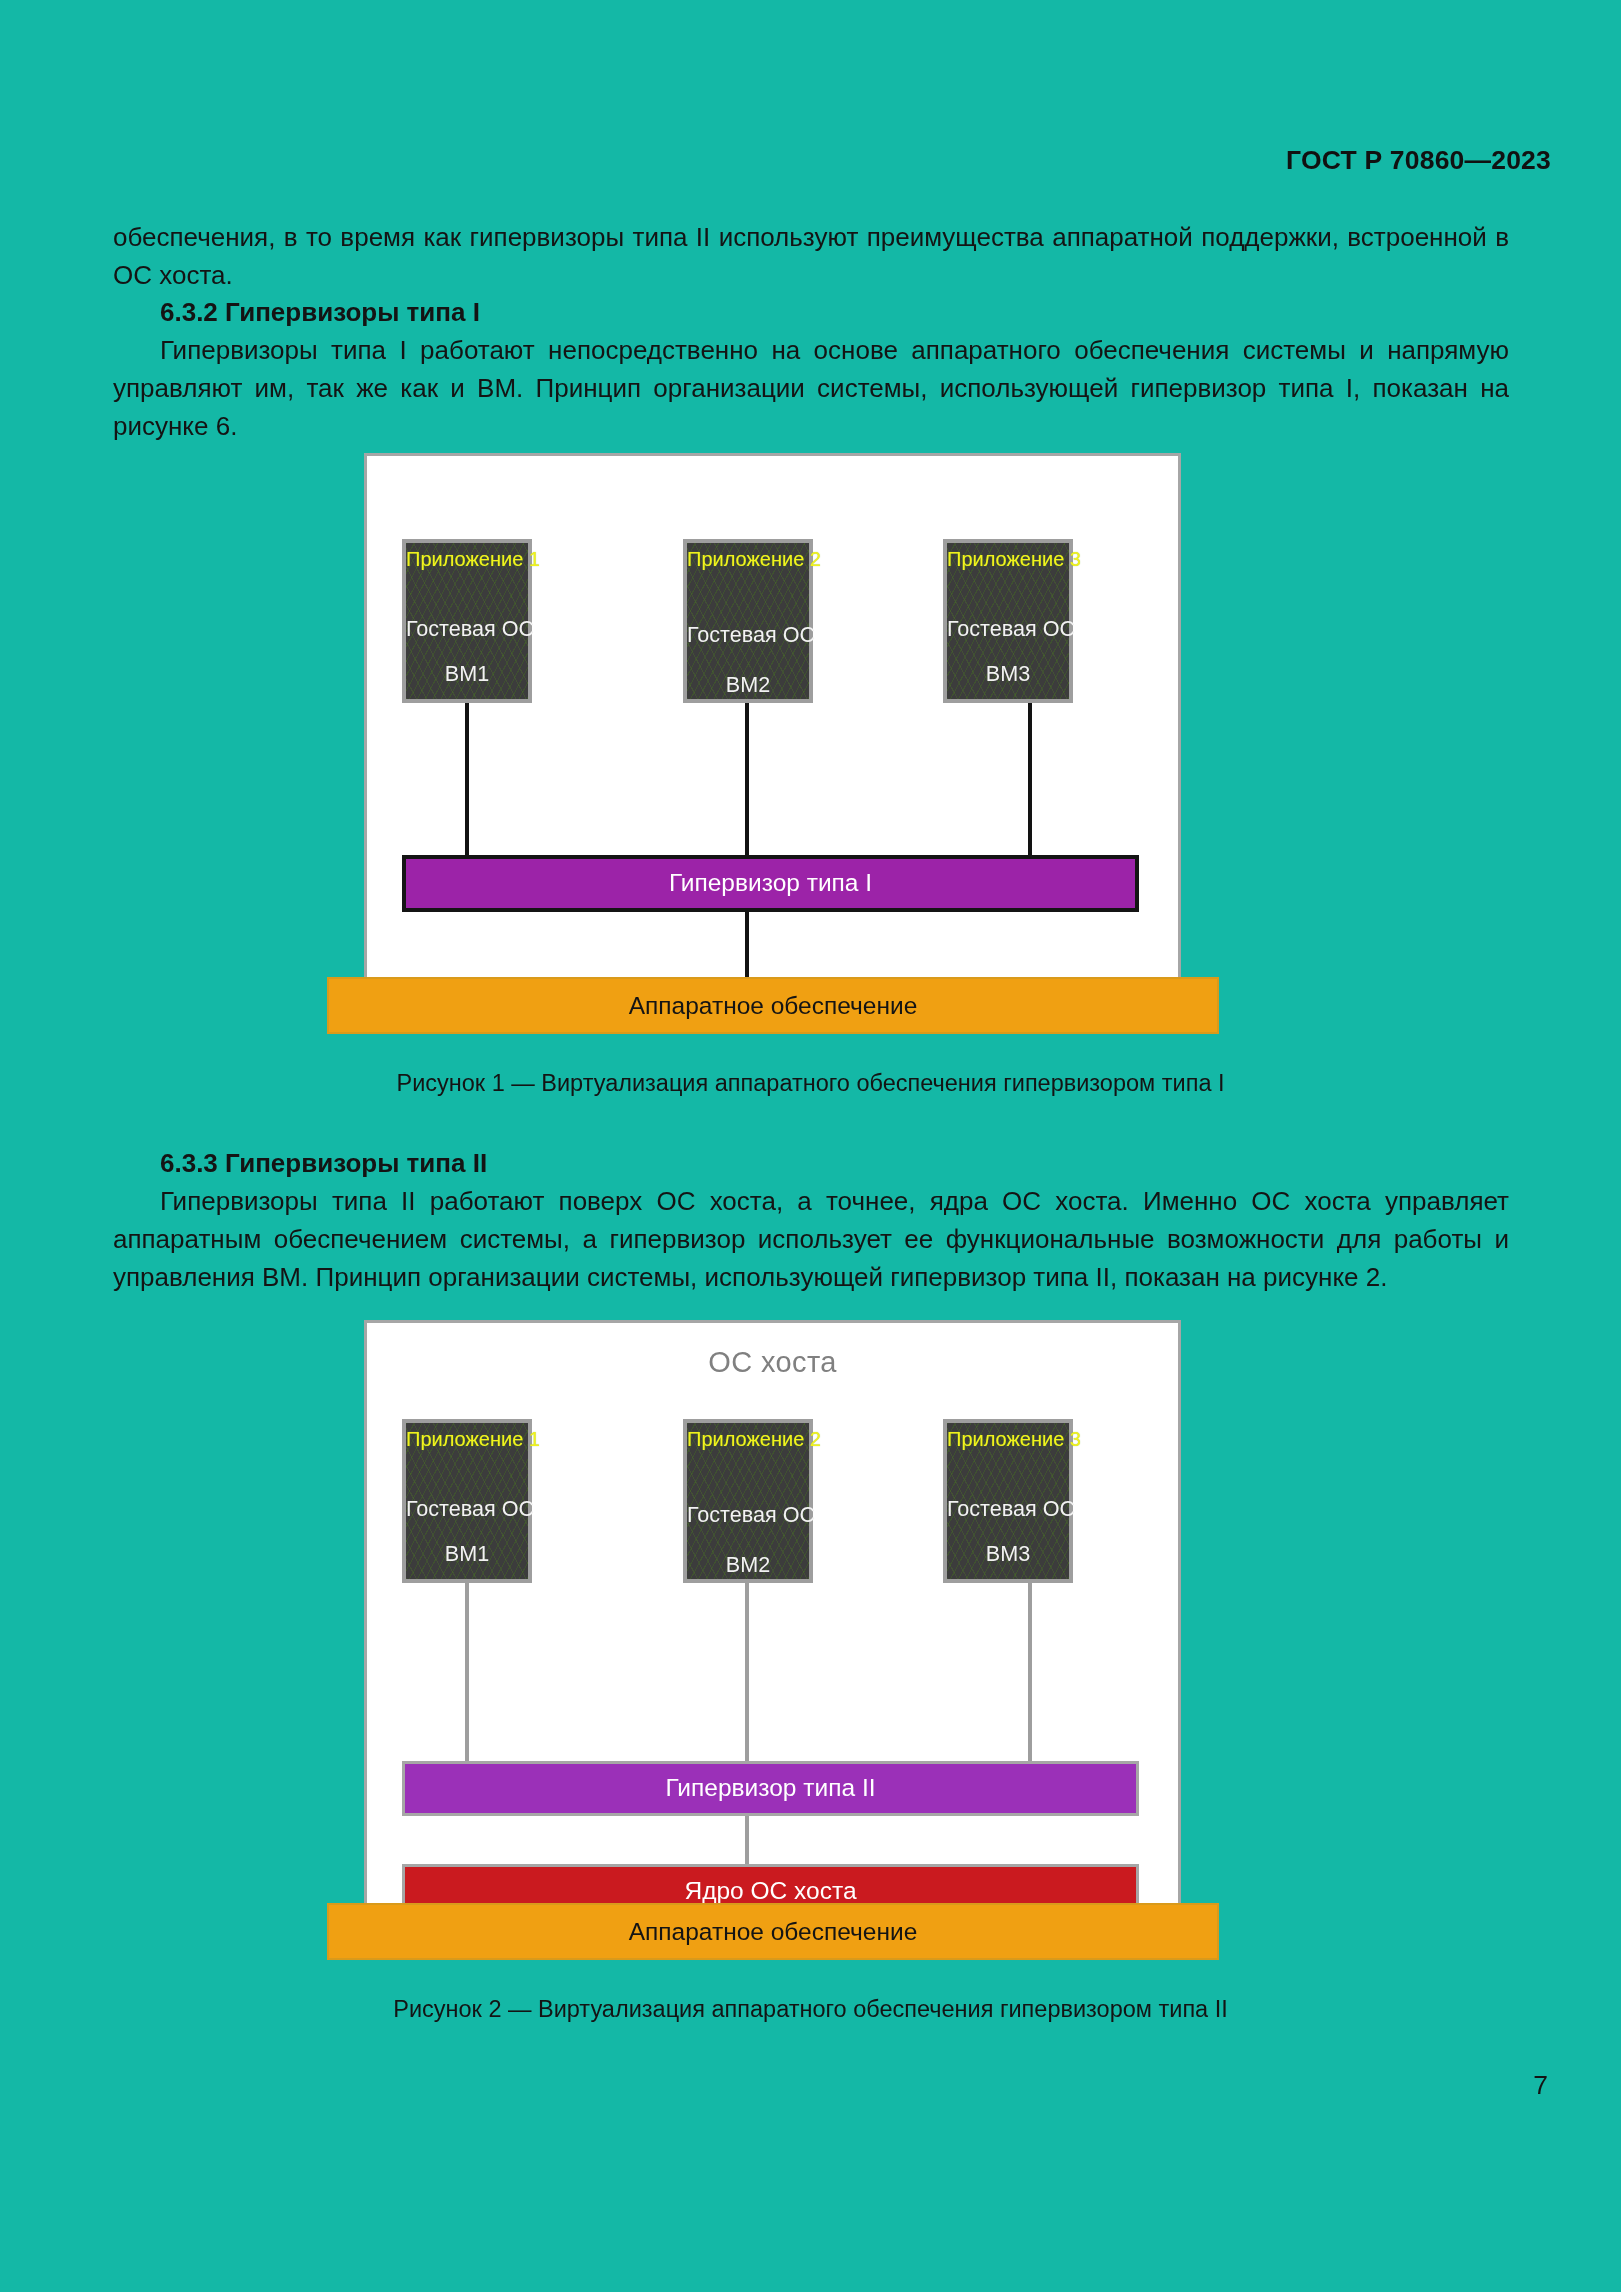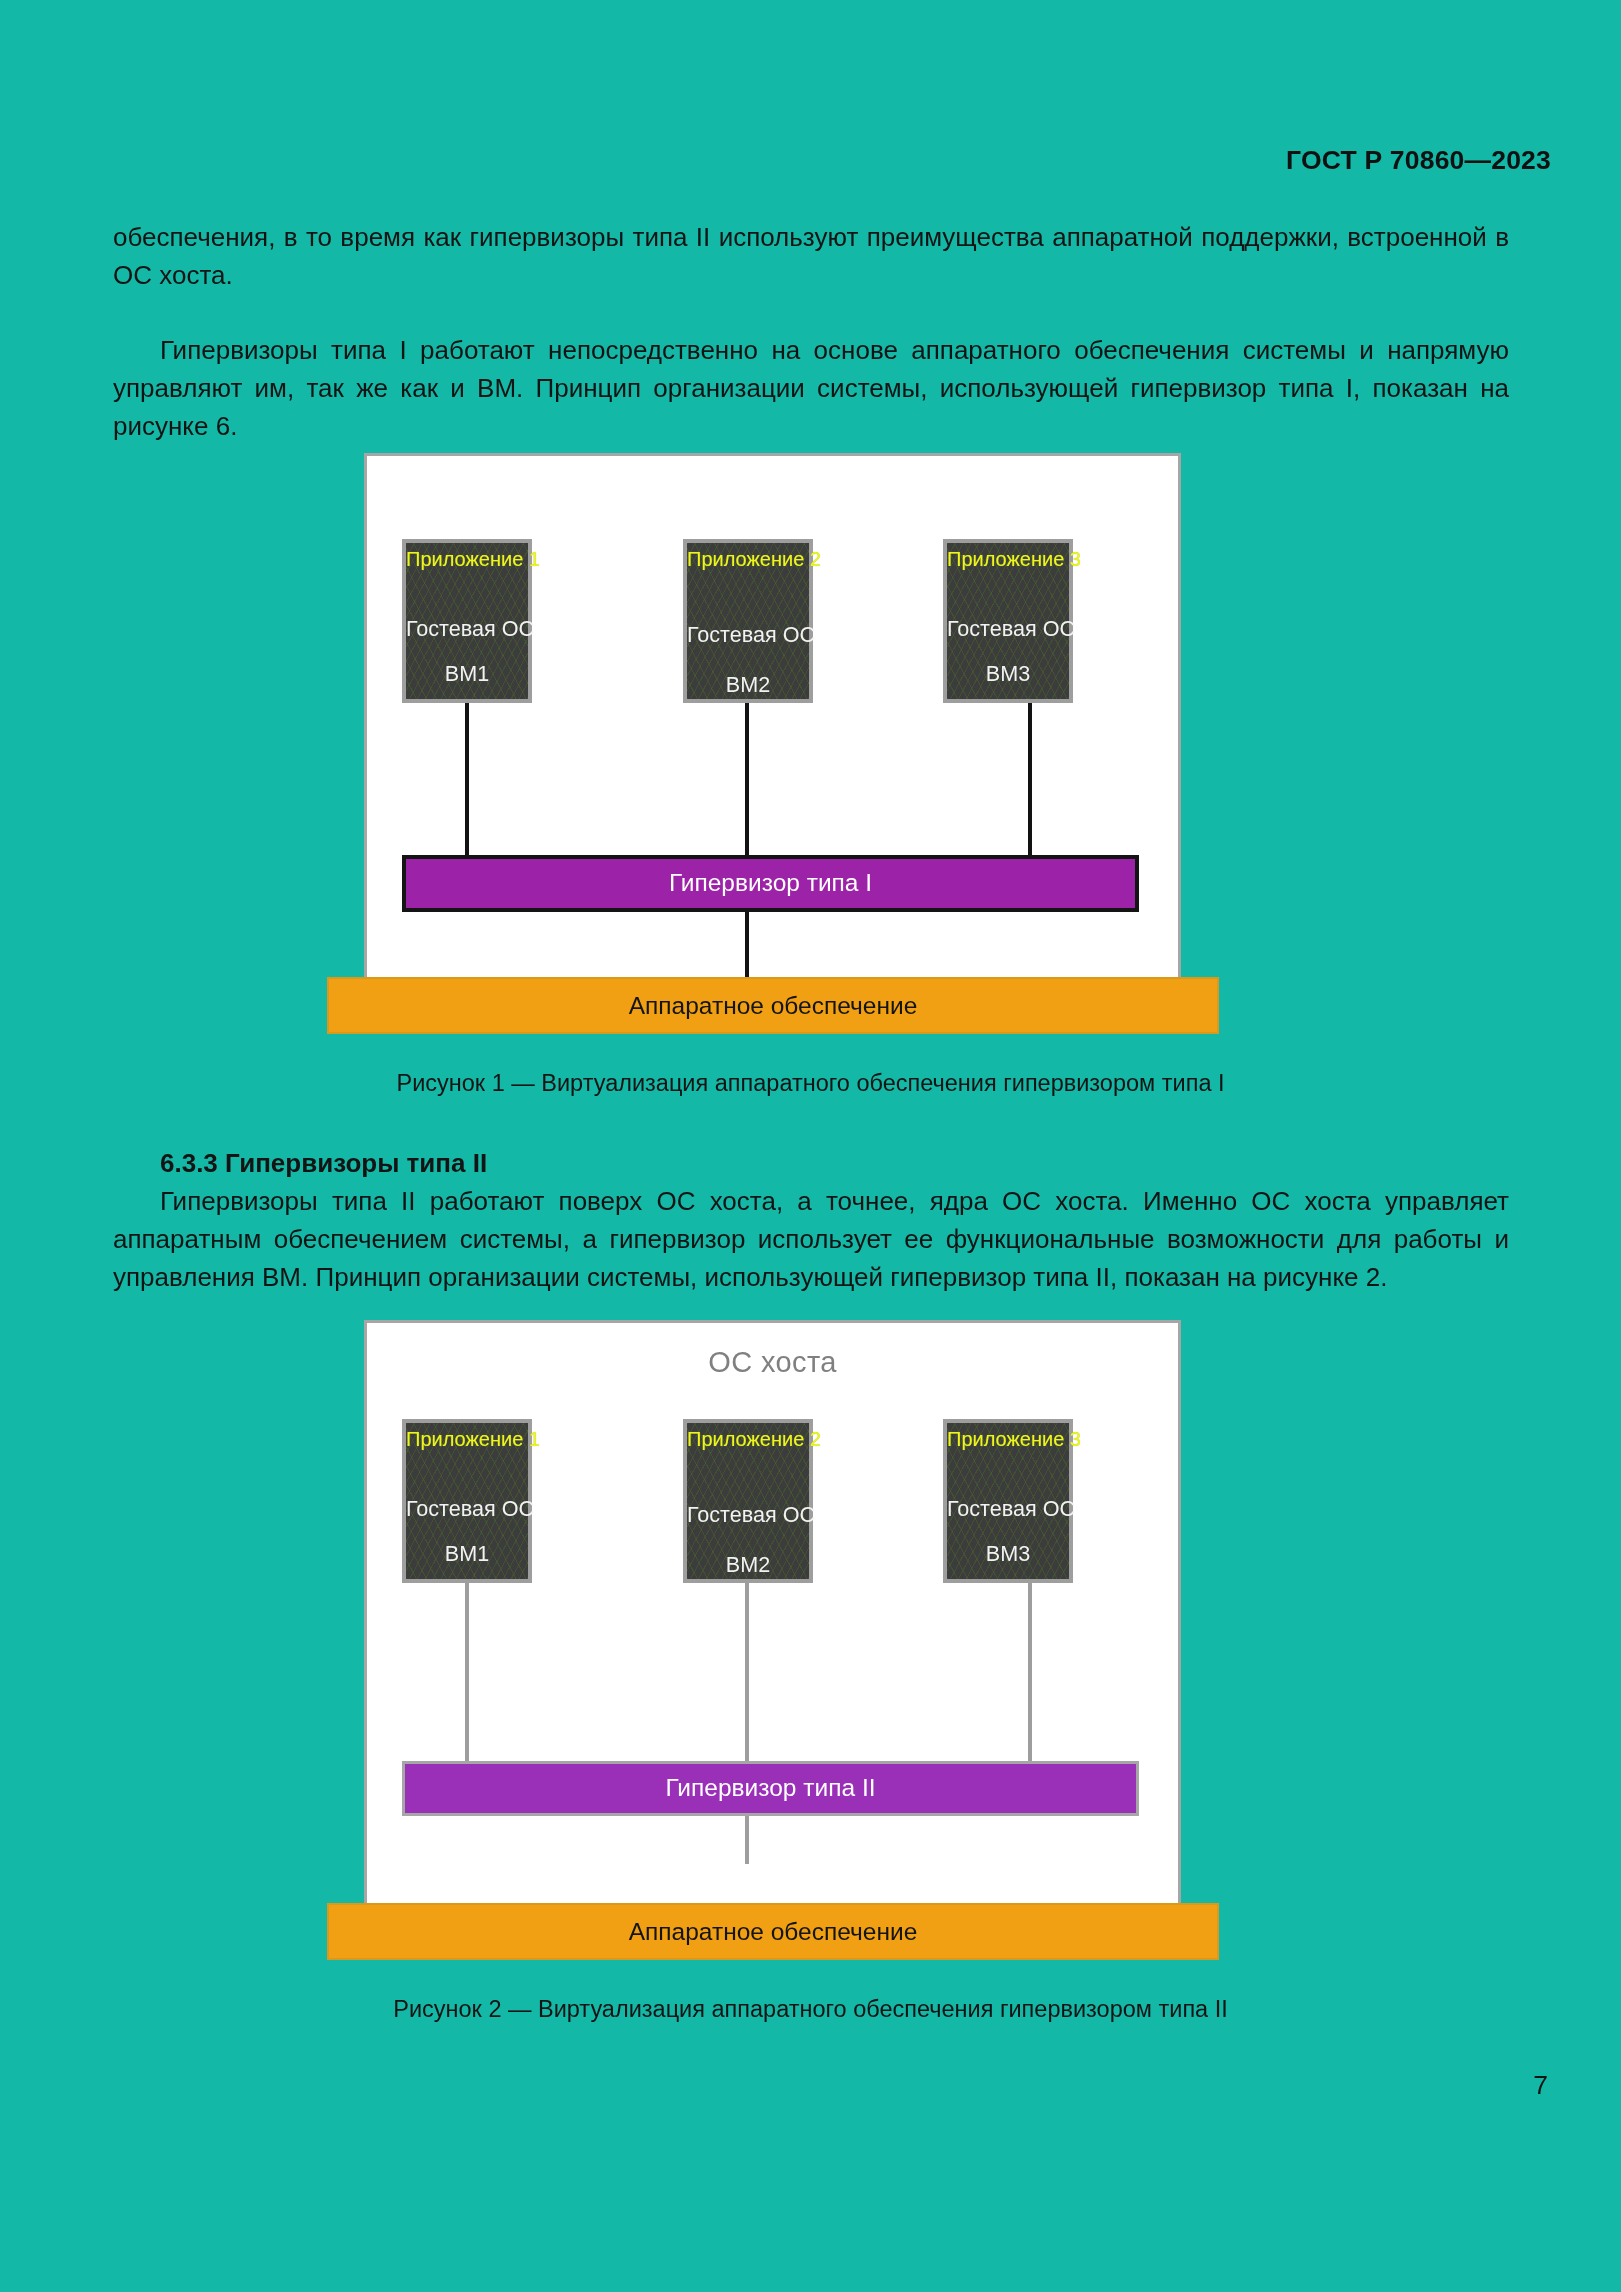--- a/index.html
+++ b/index.html
@@ -244,20 +244,23 @@
 <body>
 
 <div class="page">
 
   <div class="doc-header">ГОСТ Р 70860—2023</div>
 
   <div class="text-block" id="para-intro">
     <p>обеспечения, в то время как гипервизоры типа II используют преимущества аппаратной поддержки, встроенной в ОС хоста.</p>
   </div>
 
+  <div class="text-block" id="sec-632">
+    <p class="heading">6.3.2 Гипервизоры типа I</p>
+  </div>
 
   <div class="text-block" id="para-632">
     <p class="indent">Гипервизоры типа I работают непосредственно на основе аппаратного обеспечения системы и напрямую управляют им, так же как и ВМ. Принцип организации системы, использующей гипервизор типа I, показан на рисунке 6.</p>
   </div>
 
   <div class="figure" id="figure-1">
 
     <div class="diagram" id="diagram-1">
 
       <div class="vm-row" id="vm-row-1">
@@ -331,20 +334,21 @@
       </div>
 
       <div class="connector grey" style="left:98px; top:260px; height:178px;"></div>
       <div class="connector grey" style="left:378px; top:260px; height:178px;"></div>
       <div class="connector grey" style="left:661px; top:260px; height:178px;"></div>
 
       <div class="layer-bar bar-hypervisor-2">Гипервизор типа II</div>
 
       <div class="connector grey" style="left:378px; top:493px; height:48px;"></div>
 
+      <div class="layer-bar bar-kernel">Ядро ОС хоста</div>
     </div>
 
     <div class="bar-hardware" id="hardware-2">Аппаратное обеспечение</div>
 
     <div class="figure-caption" id="caption-2">Рисунок 2 — Виртуализация аппаратного обеспечения гипервизором типа II</div>
   </div>
 
   <div class="page-number">7</div>
 
 </div>

